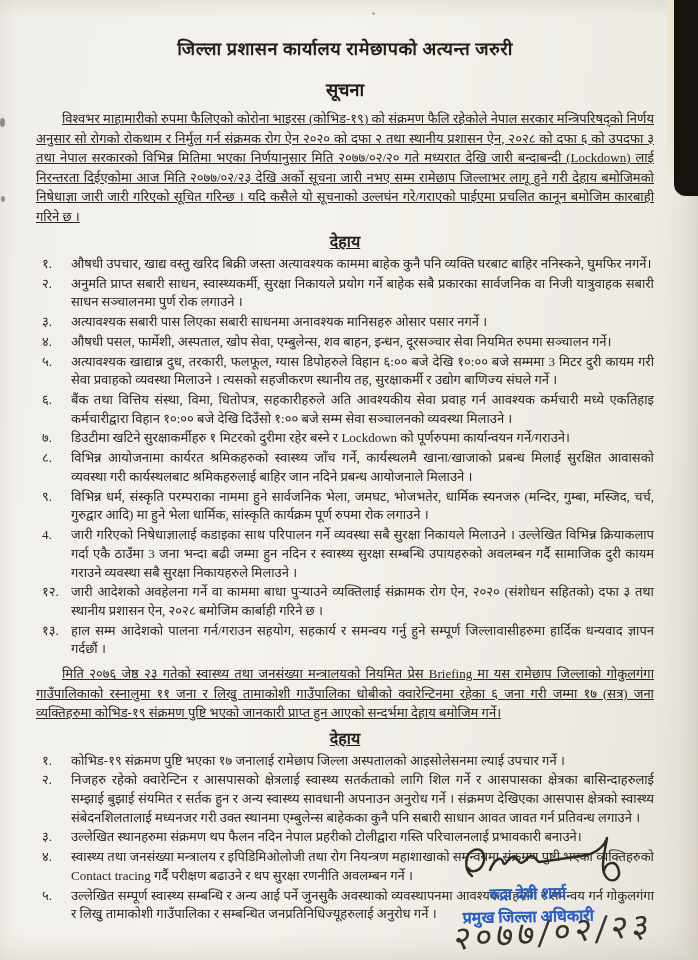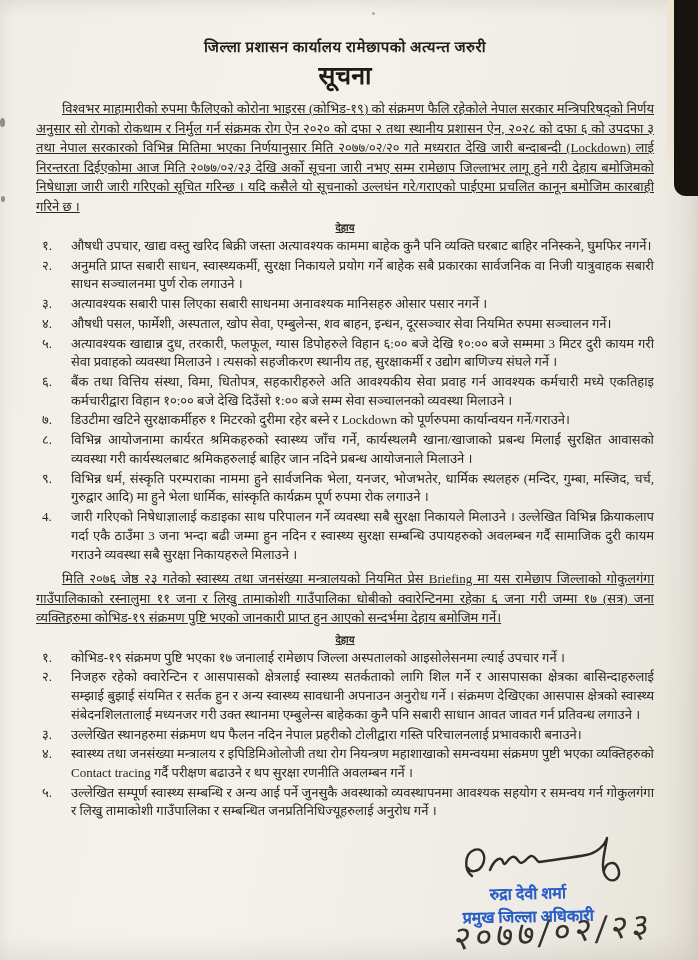--- a/index.html
+++ b/index.html
@@ -6,31 +6,31 @@
   body{width:698px;height:960px;overflow:hidden;}
   .page{
     position:relative;width:698px;height:960px;overflow:hidden;
     background:linear-gradient(100deg,#f0eee8 0%,#f4f2ec 40%,#edebe4 80%,#e6e2d9 100%);
     box-shadow:inset -16px 0 26px rgba(70,58,42,.06), inset 0 -12px 24px rgba(70,58,42,.05), inset 0 6px 14px rgba(70,58,42,.04);
     font-family:"Liberation Serif","DejaVu Serif",serif;
     color:#2c2520;
   }
   .content{padding:6px 44px 0 36px;}
   .title{
-    text-align:center;font-size:15px;font-weight:700;margin:30px 10px 0;
+    text-align:center;font-size:18px;font-weight:700;margin:30px 10px 0;
     color:#241e18;letter-spacing:.5px;
   }
   .subtitle{
-    text-align:center;font-size:25px;font-weight:700;margin:1px 0 8px;color:#201a15;
+    text-align:center;font-size:18px;font-weight:700;margin:17px 0 8px;color:#201a15;
   }
   .para{
     font-size:13px;line-height:1.5;text-align:justify;margin:4px 0;text-indent:26px;color:#2c2520;text-decoration:underline;
   }
   .heading{
-    text-align:center;font-weight:700;font-size:10px;text-decoration:underline;margin:2px 0 3px;color:#241e18;
+    text-align:center;font-weight:700;font-size:16px;text-decoration:underline;margin:2px 0 3px;color:#241e18;
   }
   ol.items{list-style:none;margin:1px 0 5px;padding:0 0 0 6px;font-size:13px;line-height:1.44;}
   li.item{display:flex;gap:7px;margin:1px 0;}
   li.item .num{flex:0 0 auto;min-width:22px;}
   li.item .txt{flex:1 1 auto;text-align:justify;}
   
   .scan-corner{position:absolute;top:0;right:0;width:24px;height:196px;background:#17140f;border-bottom-left-radius:12px;z-index:3;}
   .page-edge{position:absolute;top:0;right:22px;width:9px;height:188px;background:linear-gradient(180deg,#eee4cd,#ece3d0 70%,#efeadc);border-bottom-left-radius:8px;z-index:2;opacity:.9;}
   .speck{position:absolute;border-radius:50%;background:#4a443c;opacity:.55;z-index:2;}
   .speck.s1{left:0px;top:118px;width:5px;height:9px;}
@@ -94,25 +94,33 @@
         <li class="item">
           <span class="num">७.</span>
           <span class="txt">डिउटीमा खटिने सुरक्षाकर्मीहरु १ मिटरको दुरीमा रहेर बस्ने र Lockdown को पूर्णरुपमा कार्यान्वयन गर्ने/गराउने।</span>
         </li>
         <li class="item">
           <span class="num">८.</span>
           <span class="txt">विभिन्न आयोजनामा कार्यरत श्रमिकहरुको स्वास्थ्य जाँच गर्ने, कार्यस्थलमै खाना/खाजाको प्रबन्ध मिलाई सुरक्षित आवासको व्यवस्था गरी कार्यस्थलबाट श्रमिकहरुलाई बाहिर जान नदिने प्रबन्ध आयोजनाले मिलाउने ।</span>
         </li>
         <li class="item">
           <span class="num">९.</span>
-          <span class="txt">विभिन्न धर्म, संस्कृति परम्पराका नाममा हुने सार्वजनिक भेला, यनजर, भोजभतेर, धार्मिक स्थलहरु (मन्दिर, गुम्बा, मस्जिद, चर्च, गुरुद्वार आदि) मा हुने भेला धार्मिक, सांस्कृति कार्यक्रम पूर्ण रुपमा रोक लगाउने ।</span>
+          <span class="txt">विभिन्न धर्म, संस्कृति परम्पराका नाममा हुने सार्वजनिक भेला, जमघट, भोजभतेर, धार्मिक स्यनजरु (मन्दिर, गुम्बा, मस्जिद, चर्च, गुरुद्वार आदि) मा हुने भेला धार्मिक, सांस्कृति कार्यक्रम पूर्ण रुपमा रोक लगाउने ।</span>
         </li>
         <li class="item">
           <span class="num">4.</span>
           <span class="txt">जारी गरिएको निषेधाज्ञालाई कडाइका साथ परिपालन गर्ने व्यवस्था सबै सुरक्षा निकायले मिलाउने । उल्लेखित विभिन्न क्रियाकलाप गर्दा एकै ठाउँमा 3 जना भन्दा बढी जम्मा हुन नदिन र स्वास्थ्य सुरक्षा सम्बन्धि उपायहरुको अवलम्बन गर्दै सामाजिक दुरी कायम गराउने व्यवस्था सबै सुरक्षा निकायहरुले मिलाउने ।</span>
+        </li>
+        <li class="item">
+          <span class="num">१२.</span>
+          <span class="txt">जारी आदेशको अवहेलना गर्ने वा काममा बाधा पुऱ्याउने व्यक्तिलाई संक्रामक रोग ऐन, २०२० (संशोधन सहितको) दफा ३ तथा स्थानीय प्रशासन ऐन, २०२८ बमोजिम कार्बाही गरिने छ ।</span>
+        </li>
+        <li class="item">
+          <span class="num">१३.</span>
+          <span class="txt">हाल सम्म आदेशको पालना गर्न/गराउन सहयोग, सहकार्य र समन्वय गर्नु हुने सम्पूर्ण जिल्लावासीहरुमा हार्दिक धन्यवाद ज्ञापन गर्दछौं ।</span>
         </li>
       </ol>
 
     <p class="para">मिति २०७६ जेष्ठ २३ गतेको स्वास्थ्य तथा जनसंख्या मन्त्रालयको नियमित प्रेस Briefing मा यस रामेछाप जिल्लाको गोकुलगंगा गाउँपालिकाको रस्नालुमा ११ जना र लिखु तामाकोशी गाउँपालिका धोबीको क्वारेन्टिनमा रहेका ६ जना गरी जम्मा १७ (सत्र) जना व्यक्तिहरुमा कोभिड-१९ संक्रमण पुष्टि भएको जानकारी प्राप्त हुन आएको सन्दर्भमा देहाय बमोजिम गर्ने।</p>
 
     <div class="heading">देहाय</div>
     <ol class="items">
         <li class="item">
           <span class="num">१.</span>
           <span class="txt">कोभिड-१९ संक्रमण पुष्टि भएका १७ जनालाई रामेछाप जिल्ला अस्पतालको आइसोलेसनमा ल्याई उपचार गर्ने ।</span>

